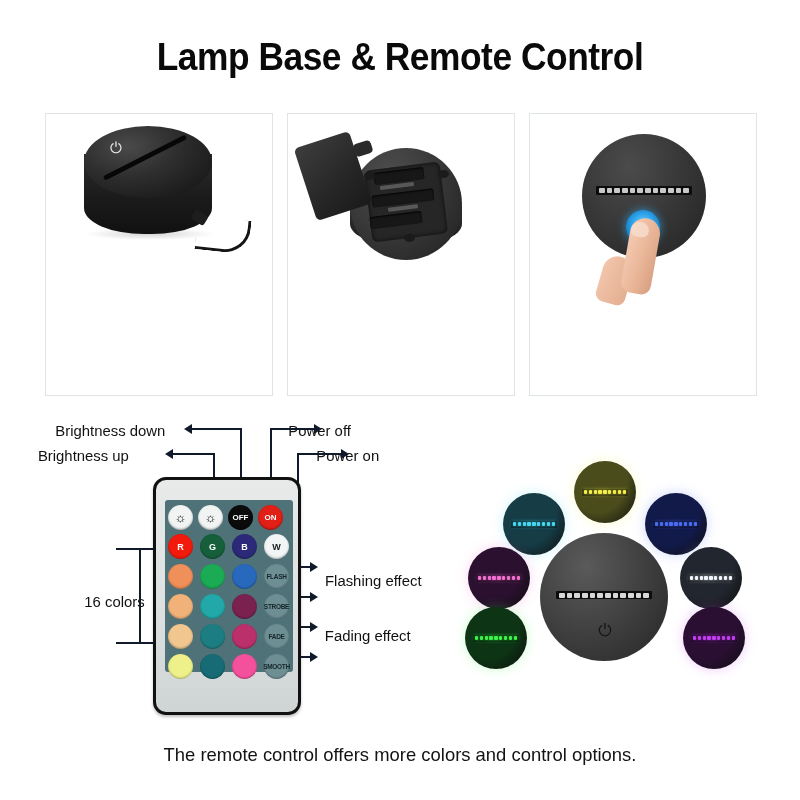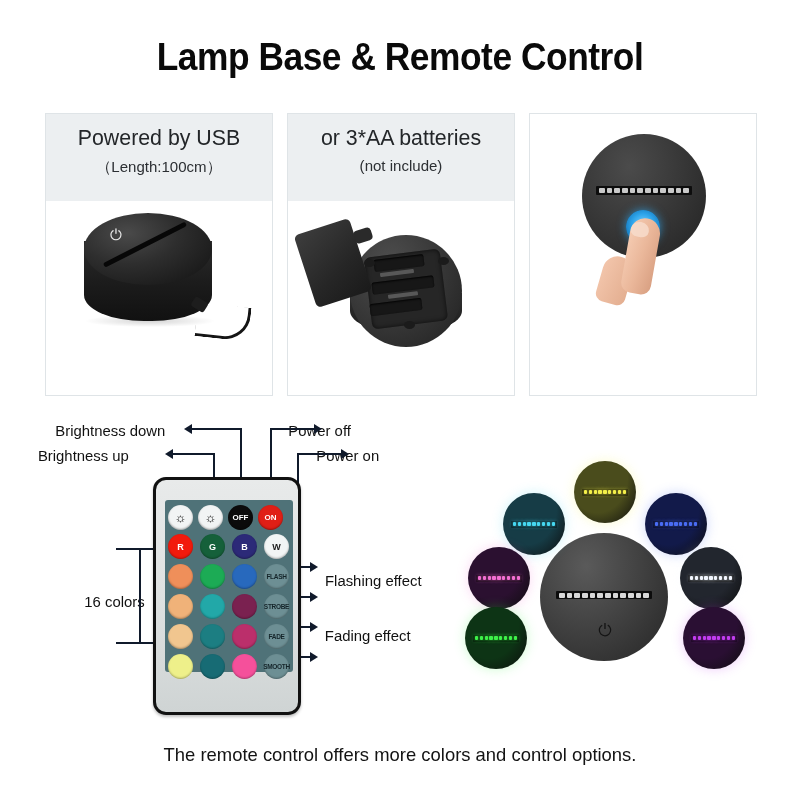--- a/index.html
+++ b/index.html
@@ -451,40 +451,32 @@
   }
 </style>
 </head>
 <body>
 
 <div class="page-title">Lamp Base &amp; Remote Control</div>
 
 <div class="panels">
 
   <div class="panel">
-    <div class="panel-head">
-      <div class="panel-title">Powered by USB</div>
-      <div class="panel-sub">（Length:100cm）</div>
-    </div>
     <div class="panel-photo">
       <div class="base1-shadow"></div>
       <div class="base1-body"></div>
       <div class="base1-top"></div>
       <div class="base1-slot"></div>
       <div class="base1-pwr">⏻</div>
       <div class="base1-plug"></div>
       <div class="base1-cable"></div>
     </div>
   </div>
 
   <div class="panel">
-    <div class="panel-head">
-      <div class="panel-title">or 3*AA batteries</div>
-      <div class="panel-sub">(not include)</div>
-    </div>
     <div class="panel-photo">
       <div class="base2-disc-side"></div>
       <div class="base2-disc"></div>
       <div class="base2-well"></div>
       <div class="bslot s1"></div>
       <div class="bslot s2"></div>
       <div class="bslot s3"></div>
       <div class="blabel l1"></div>
       <div class="blabel l2"></div>
       <div class="base2-foot f1"></div>

